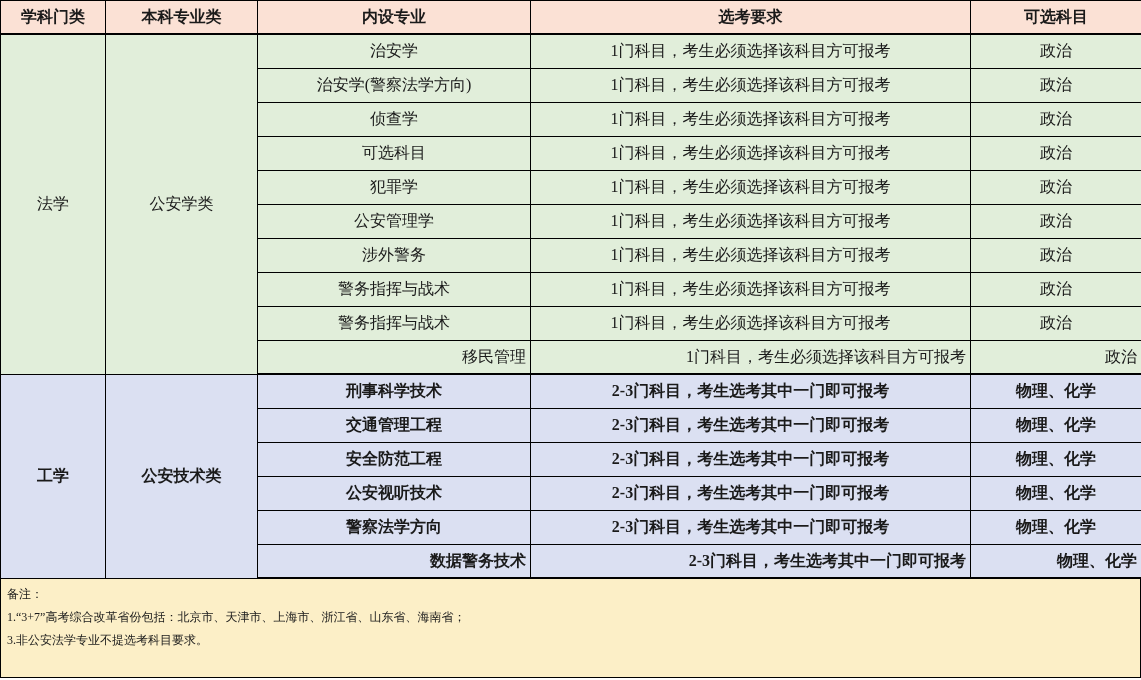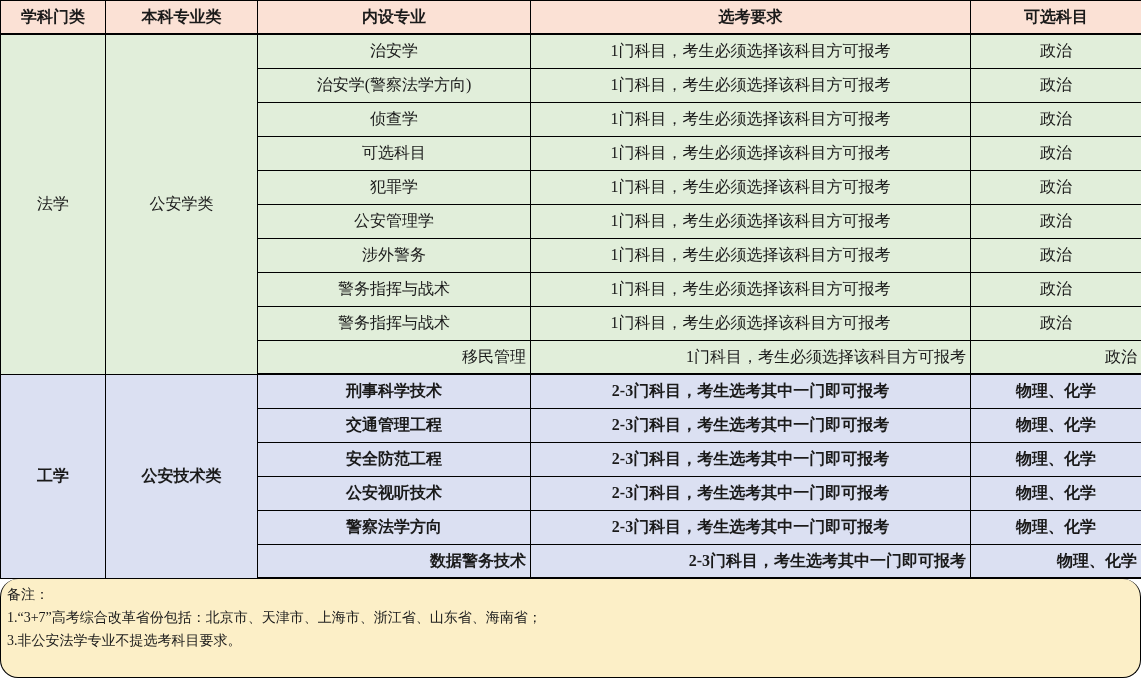--- a/index.html
+++ b/index.html
@@ -44,22 +44,21 @@
   tr.section-last td { border-bottom: 2px solid #000; text-align: right; }
   .notes {
     box-sizing: border-box;
     width: 1141px;
     height: 99px;
     background: var(--notes-bg);
     border-left: 1px solid #000;
     border-right: 1px solid #000;
     border-bottom: 1px solid #000;
     padding: 4px 8px 0 6px;
-    font-size: 14px;
-    border-radius: 18px;
+    font-size: 12px;
   }
   .notes div {
     line-height: 23px;
     white-space: nowrap;
   }
 </style>
 </head>
 <body>
 
 <div class="page">

